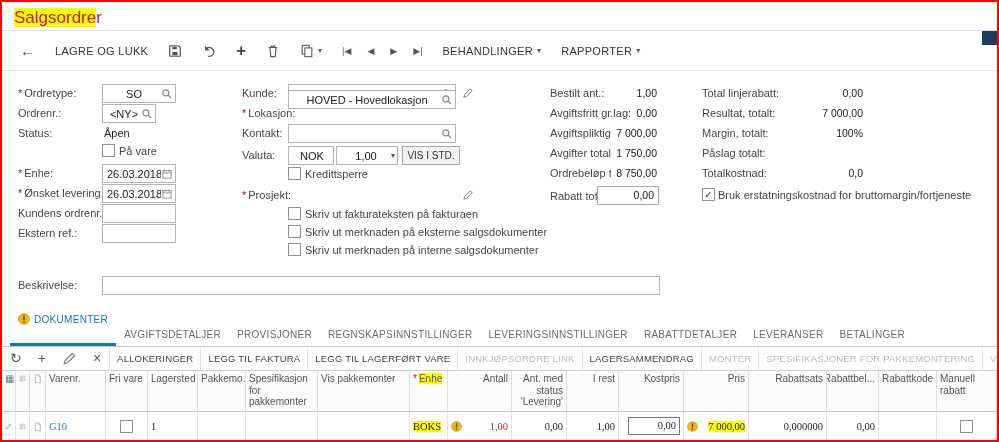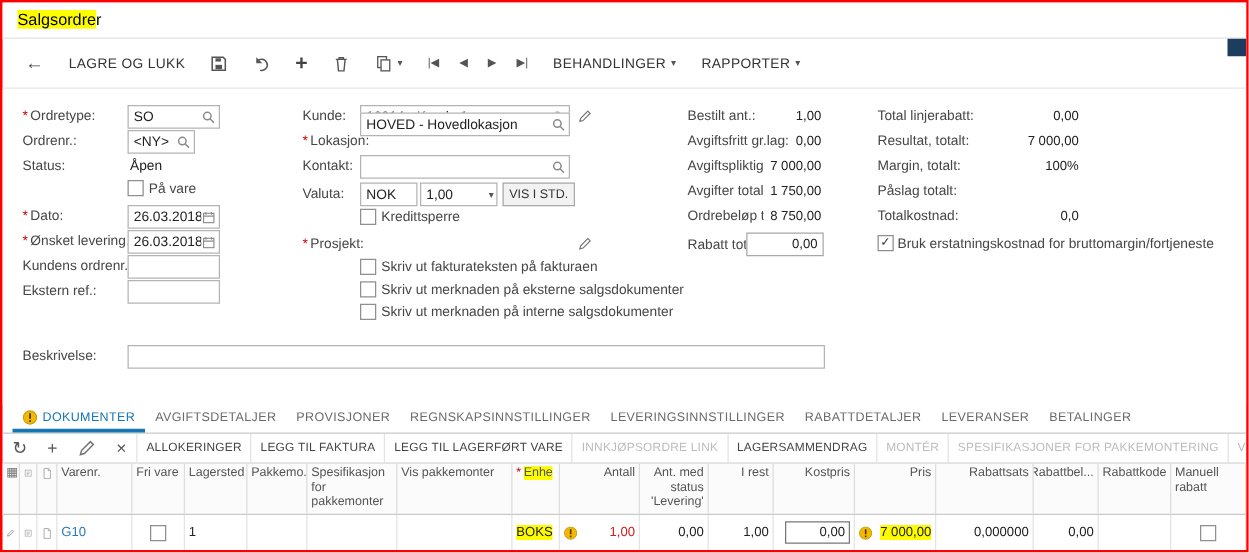--- a/index.html
+++ b/index.html
@@ -1,71 +1,71 @@
 <!DOCTYPE html>
 <html><head>
 <meta charset="utf-8">
 <style>
   html,body{margin:0;padding:0;background:#fff;}
   body{font-family:"Liberation Sans","DejaVu Sans",sans-serif;}
   .page{position:relative;width:999px;height:442px;border:2px solid #f00;box-sizing:border-box;background:#fff;overflow:hidden;}
 
   
   .titlebar{position:absolute;left:0;top:0;width:100%;height:28px;border-bottom:1px solid #e2e2e2;background:#fff;}
-  .title{position:absolute;left:12px;top:6px;font-size:13px;color:#000000;}
+  .title{position:absolute;left:12px;top:6px;font-size:17px;color:#be185d;}
   .hl{background:#fdfd00;}
   .panel-edge{position:absolute;right:0;top:29px;width:15px;height:14px;background:#1d3d5f;}
 
   
   .toolbar{position:absolute;left:0;top:29px;width:100%;height:40px;border-bottom:1px solid #e6e6e6;display:flex;align-items:center;gap:20px;padding-left:18px;box-sizing:border-box;}
   .tbi{width:14px;height:14px;flex:none;}
   .glyph{font-size:15px;color:#444;line-height:14px;}
   .plus{font-size:17px;color:#444;font-weight:bold;}
   .tbtxt{font-size:11px;color:#333;letter-spacing:.3px;white-space:nowrap;}
   .menu{display:inline-flex;align-items:center;gap:4px;}
   .caret{font-size:8px;color:#555;}
   .navgrp{display:inline-flex;align-items:center;gap:16px;}
   .nav{font-size:9px;color:#555;white-space:nowrap;}
 
   
   .form{position:absolute;left:0;top:70px;width:100%;height:252px;background:#fff;}
   .flbl{position:absolute;font-size:11px;color:#464646;white-space:nowrap;}
   .req{color:#cc0000;margin-right:2px;}
   .fld{position:absolute;height:19px;border:1px solid #b4b4b4;background:#fff;box-sizing:border-box;display:flex;align-items:center;padding:0 2px 0 4px;font-size:11px;color:#222;}
-  .fld .val{flex:1;white-space:nowrap;overflow:hidden;line-height:16px;}
+  .fld .val{flex:1;white-space:nowrap;overflow:hidden;line-height:16px;text-align:center;}
   .fic{width:12px;height:12px;flex:none;}
   .statictxt{position:absolute;font-size:11px;color:#222;white-space:nowrap;}
   .cb{position:absolute;width:11px;height:11px;border:1px solid #8f8f8f;background:#fff;box-sizing:content-box;}
   .cb.checked::after{content:"✓";display:block;font-size:10px;line-height:11px;text-align:center;color:#333;}
   .btn{position:absolute;height:19px;border:1px solid #a8a8a8;background:#f2f2f2;font-size:10px;color:#333;display:flex;align-items:center;justify-content:center;box-sizing:border-box;white-space:nowrap;padding:0 4px;}
   .tval{position:absolute;font-size:10.5px;color:#222;white-space:nowrap;background:#fff;padding-left:5px;}
   .t1{right:340px;}
   .t2{right:134px;}
   .valbox{position:absolute;height:19px;border:1px solid #a8a8a8;background:#fff;box-sizing:border-box;font-size:10.5px;color:#222;text-align:right;line-height:17px;padding:0 4px;}
 
   
   .tabsbar{position:absolute;left:0;top:322px;width:100%;height:23px;border-bottom:1px solid #c9c9c9;display:flex;align-items:flex-end;padding-left:8px;box-sizing:border-box;}
   .tab{font-size:10px;color:#6b6b6b;letter-spacing:.3px;padding:5px 8px 6px 8px;white-space:nowrap;display:inline-flex;align-items:center;gap:4px;}
-  .tab.active{color:#1576b3;border-bottom:3px solid #1576b3;padding-bottom:3px;}
+  .tab.active{color:#1576b3;border-bottom:3px solid #1576b3;padding-bottom:18px;}
   .wicon{width:12px;height:12px;flex:none;}
 
   
   .gridbar{position:absolute;left:0;top:345px;width:100%;height:24px;border-bottom:1px solid #d0d0d0;display:flex;align-items:center;box-sizing:border-box;overflow:hidden;white-space:nowrap;}
   .gbi{width:15px;height:15px;margin:0 8px;flex:none;}
   .gbiglyph{font-size:14px;color:#555;margin:0 8px;flex:none;line-height:15px;}
   .gtb-btn{font-size:9.5px;color:#444;letter-spacing:.2px;padding:0 7px;height:24px;display:inline-flex;align-items:center;border-left:1px solid #e3e3e3;flex:none;}
   .gtb-btn.disabled{color:#bcbcbc;}
 
   
   .grid{position:absolute;left:0;top:369px;width:995px;}
   .grow{display:grid;grid-template-columns:14px 14px 16px 60px 42px 50px 48px 72px 92px 38px 64px 55px 52px 65px 65px 78px 52px 58px 60px;}
   .gc{border-right:1px solid #e4e4e4;padding:2px 3px;font-size:10.5px;color:#222;display:flex;align-items:center;overflow:hidden;box-sizing:border-box;}
   .ghead{background:#fbfbfb;border-bottom:1px solid #c9c9c9;height:40px;}
   .ghead .gc{color:#555;font-size:10px;line-height:1.15;align-items:flex-start;white-space:normal;border-right:1px solid #ddd;}
-  .gdata{height:28px;border-bottom:1px solid #dcdcdc;}
+  .gdata{height:28px;border-bottom:1px solid #dcdcdc;font-family:Liberation Serif, serif;}
   .num{justify-content:flex-end;text-align:right;}
   .lnk{color:#2b7bb9;}
   .red{color:#cc1f1f;}
   .between{justify-content:space-between;}
   .cellbox{border:1px solid #777;background:#fff;min-width:52px;height:18px;line-height:16px;text-align:right;padding:0 3px;box-sizing:border-box;}
   .rcb{position:static;display:inline-block;margin:0 auto;}
   .ctr{justify-content:center;}
   .rowicon{width:11px;height:11px;}
 </style>
 </head>
@@ -174,21 +174,21 @@
           <use href="#i-mag"></use>
         </svg>
       </div>
 
     <div class="flbl" style="left:16px;top:55px"><span>Status:</span></div>
     <div class="statictxt" style="left:102px;top:55px">Åpen</div>
 
     <span class="cb" style="left:100px;top:72px"></span>
     <div class="flbl" style="left:117px;top:73px">På vare</div>
 
-    <div class="flbl" style="left:16px;top:95px"><span class="req">*</span><span>Dato:</span></div>
+    <div class="flbl" style="left:16px;top:95px"><span class="req">*</span><span>Enhe:</span></div>
     <div class="fld" style="left:100px;top:92px;width:74px">
         <span class="val">26.03.2018</span>
         <svg class="fic">
           <use href="#i-cal"></use>
         </svg>
       </div>
 
     <div class="flbl" style="left:16px;top:115px"><span class="req">*</span><span>Ønsket levering...</span></div>
     <div class="fld" style="left:100px;top:112px;width:74px">
         <span class="val">26.03.2018</span>

